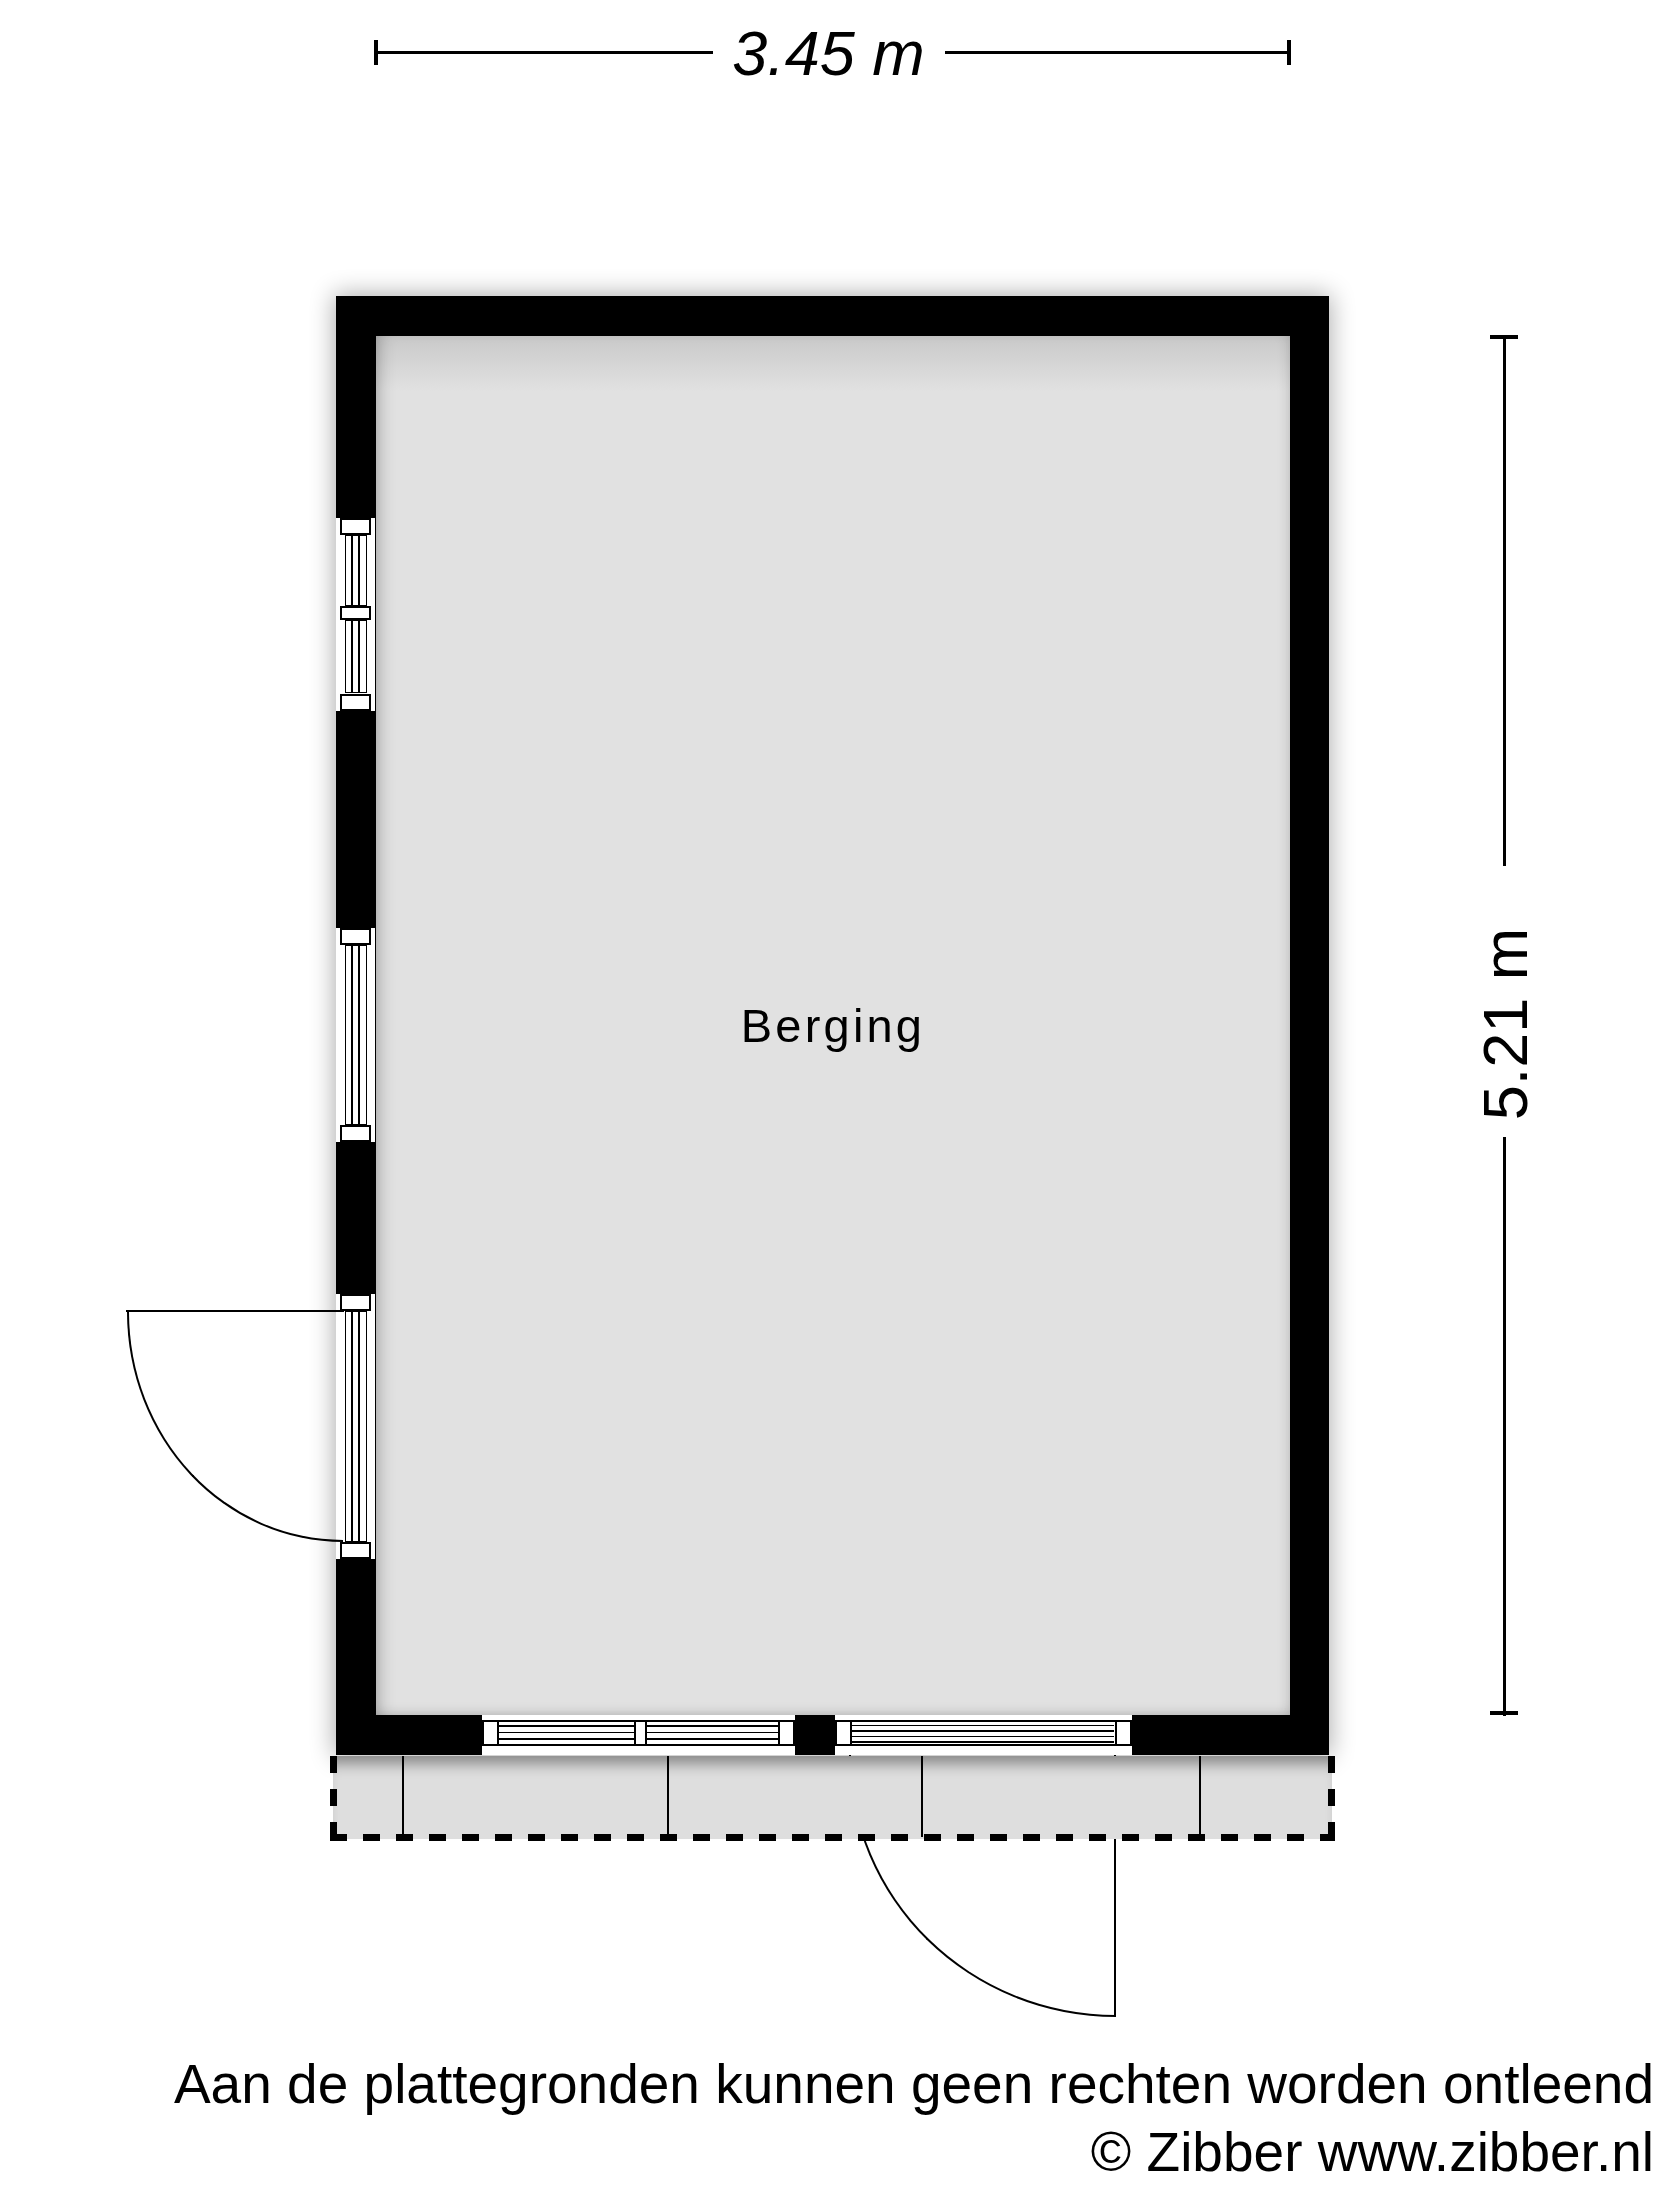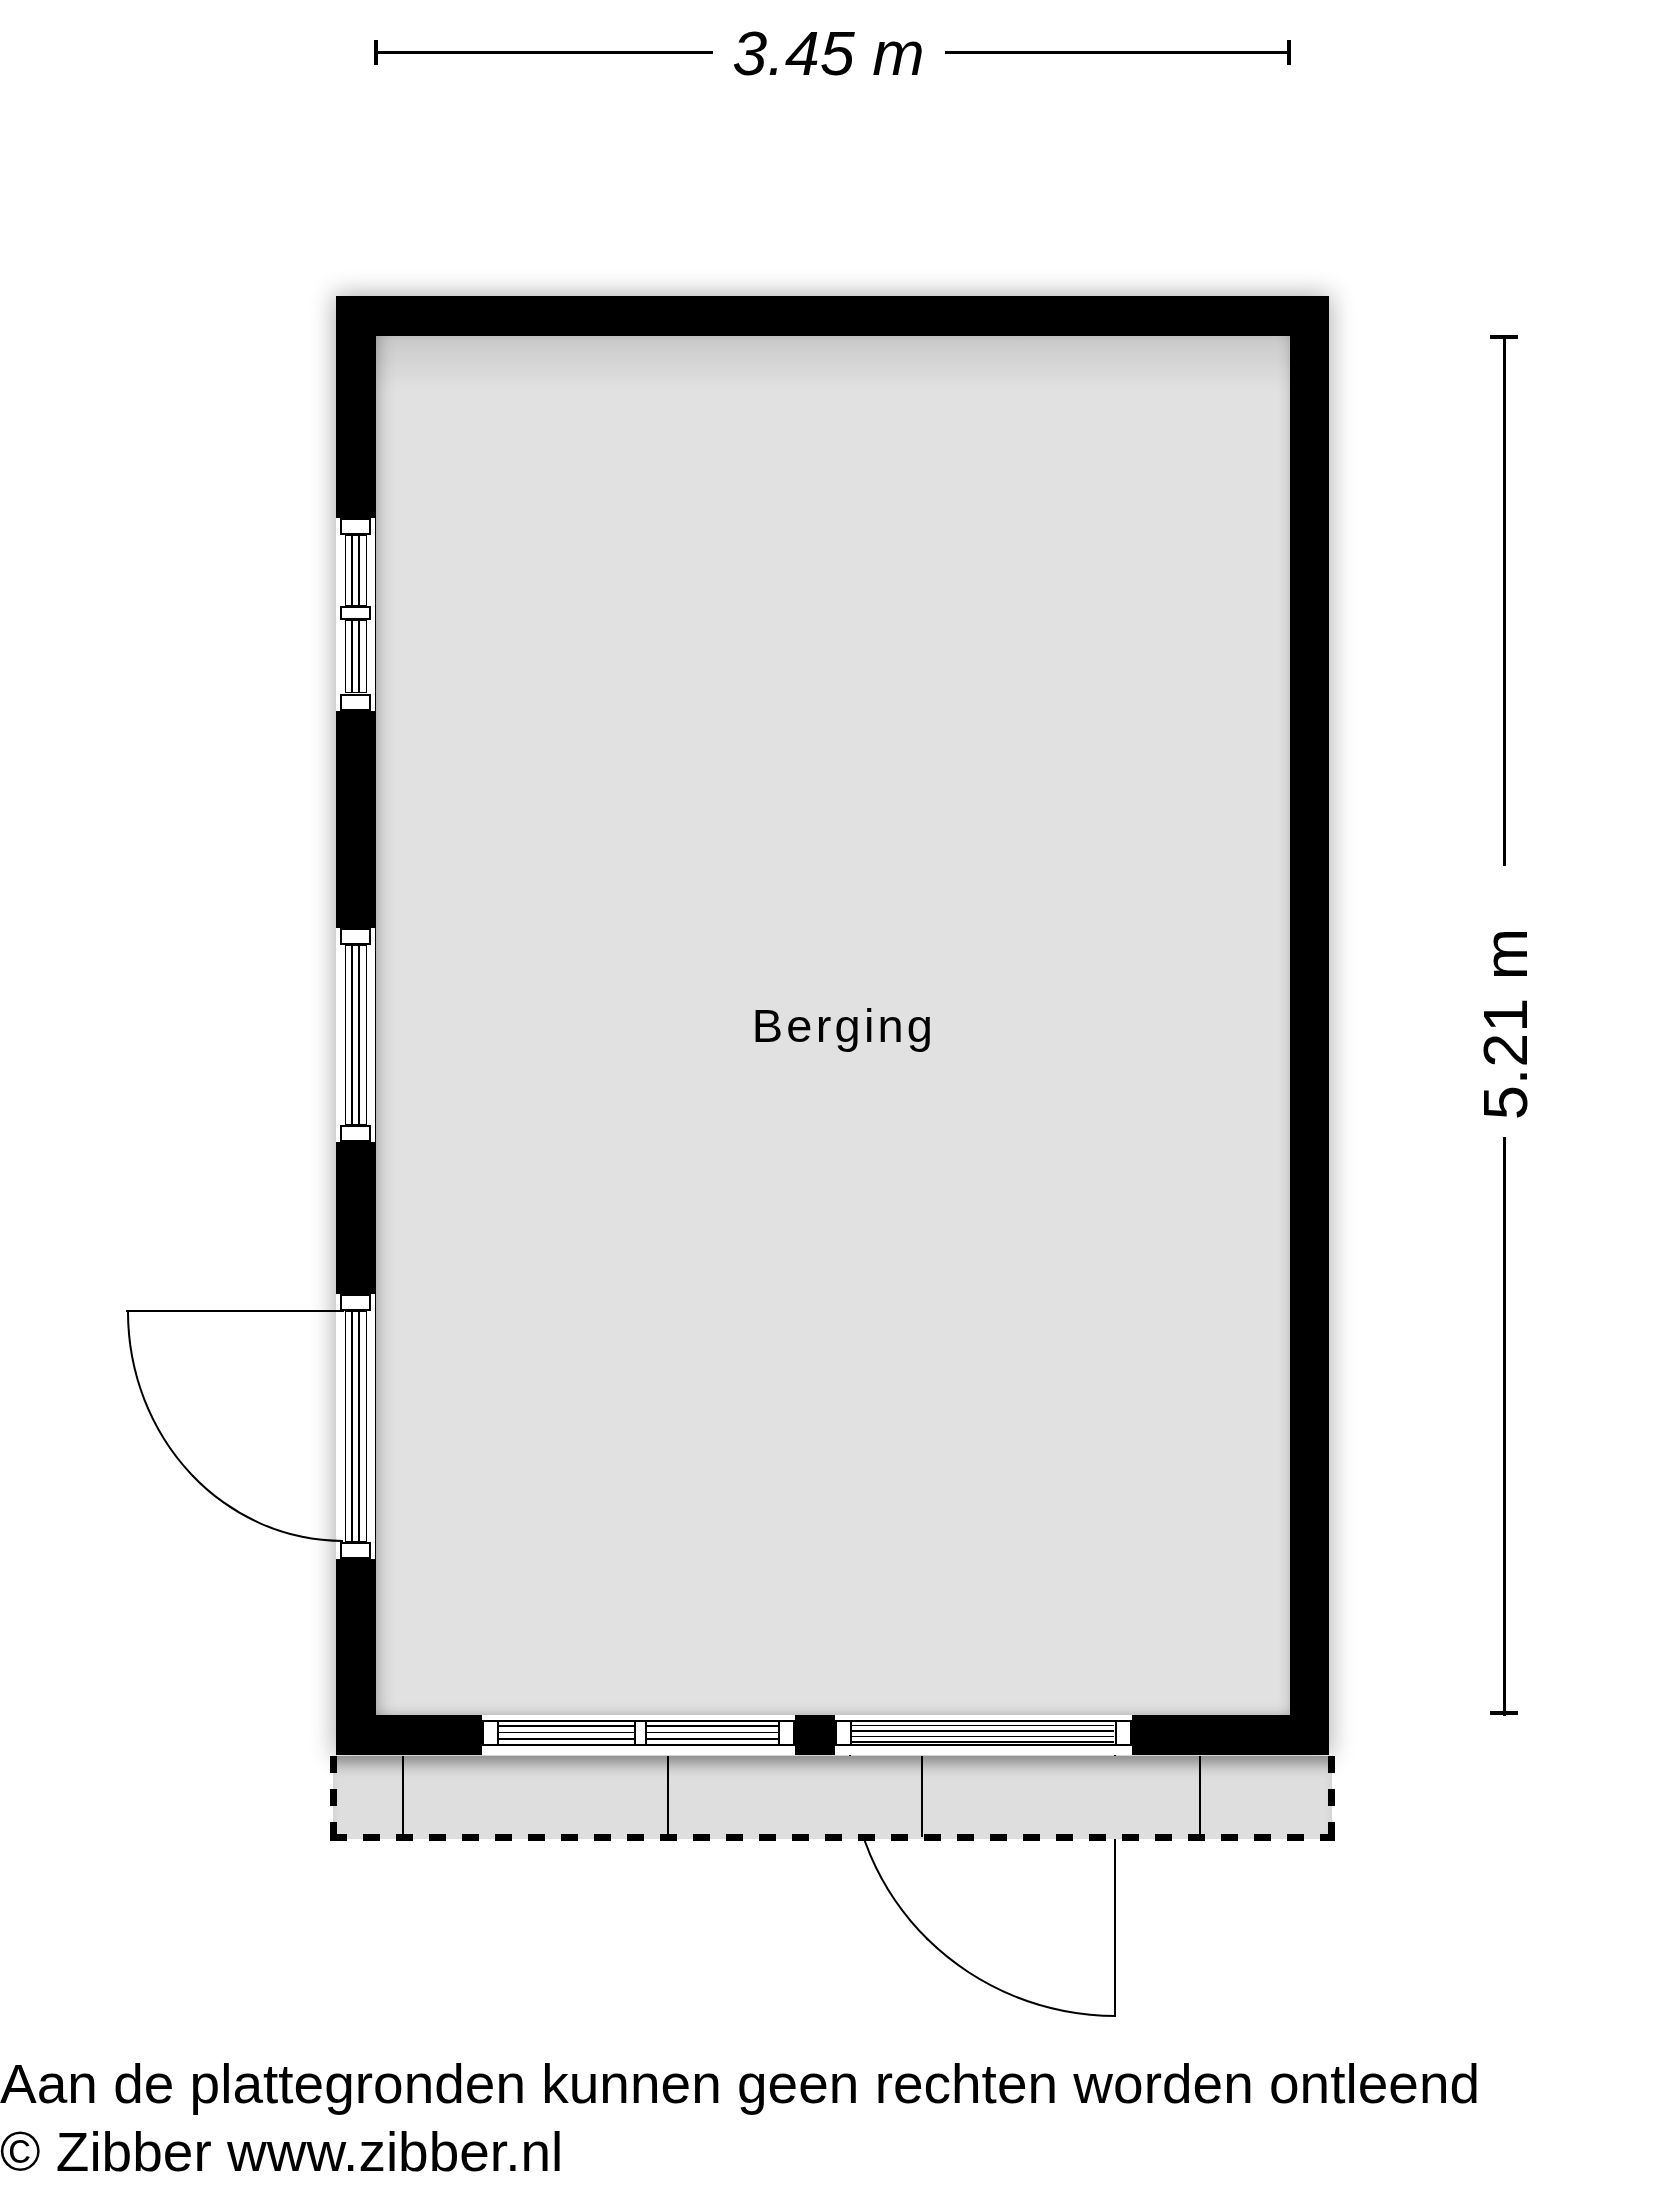--- a/index.html
+++ b/index.html
@@ -10,21 +10,21 @@
   .dim-label{position:absolute;font-size:63px;line-height:1;white-space:nowrap;text-align:center;color:#000;}
   
   .building{position:absolute;left:336px;top:296px;width:993px;height:1459px;background:#000;
             box-shadow:0 0 23.6px 2.4px rgba(0,0,0,0.33);}
   .floor{position:absolute;left:376px;top:336px;width:914px;height:1379px;
          background:linear-gradient(180deg,#c9c9c9 0px,#e1e1e1 55px,#e1e1e1 100%);
          box-shadow:inset 12.6px 0 17.3px -11px rgba(0,0,0,0.30),
                     inset -9.5px 0 14px -9.5px rgba(0,0,0,0.18),
                     inset 0 -9.5px 14px -9.5px rgba(0,0,0,0.18);}
   .room-label{position:absolute;left:376px;top:1002px;width:914px;text-align:center;
-              font-size:47px;letter-spacing:3.2px;line-height:1;padding-left:11px;}
+              font-size:47px;letter-spacing:3.2px;line-height:1;}
   
   .vband{position:absolute;left:336px;width:39px;background:#fff;}
   .vcap{position:absolute;left:3.9px;width:31.5px;height:17.3px;background:#fff;border:2.4px solid #000;box-sizing:border-box;}
   .vglaze{position:absolute;left:8.7px;width:22px;background:#fff;border:1.6px solid #000;box-sizing:border-box;}
   .vline{position:absolute;top:0;bottom:0;width:1.6px;background:#000;}
   
   .hband{position:absolute;top:1715px;height:40px;background:#fff;}
   .hcap{position:absolute;top:4.7px;height:26px;background:#fff;border:2.4px solid #000;box-sizing:border-box;}
   .hframe{position:absolute;top:4.7px;height:26px;left:0;right:0;border:2.4px solid #000;background:#fff;box-sizing:border-box;}
   .hline{position:absolute;height:1.6px;background:#000;}
@@ -32,21 +32,21 @@
   .leaf{position:absolute;background:#000;}
   .arc{position:absolute;border-left:2.4px solid #000;border-bottom:2.4px solid #000;
        border-bottom-left-radius:100% 100%;}
   
   .terrace{position:absolute;left:333px;top:1756px;width:999px;height:83px;background:#dedede;
            box-shadow:inset 0 15.8px 14px -7.9px rgba(0,0,0,0.38);}
   .dash-h{position:absolute;height:7px;background:repeating-linear-gradient(90deg,#000 0 17.3px,transparent 17.3px 33px);}
   .dash-v{position:absolute;width:7px;background:repeating-linear-gradient(180deg,#000 0 17.3px,transparent 17.3px 33px);}
   .divider{position:absolute;top:1756px;width:1.6px;height:81px;background:#000;}
   
-  .footer-line{position:absolute;left:0;width:1654px;text-align:left;font-size:55px;line-height:1;color:#000;}
+  .footer-line{position:absolute;left:0;width:1654px;text-align:right;font-size:55px;line-height:1;color:#000;}
 </style>
 </head>
 <body>
 
 <div class="canvas">
 
   <div>
     <div class="dim-seg" style="left:376px;top:51px;width:337px;height:3.2px;"></div>
     <div class="dim-seg" style="left:945px;top:51px;width:345px;height:3.2px;"></div>
     <div class="dim-seg" style="left:374px;top:40px;width:3.9px;height:25px;"></div>

